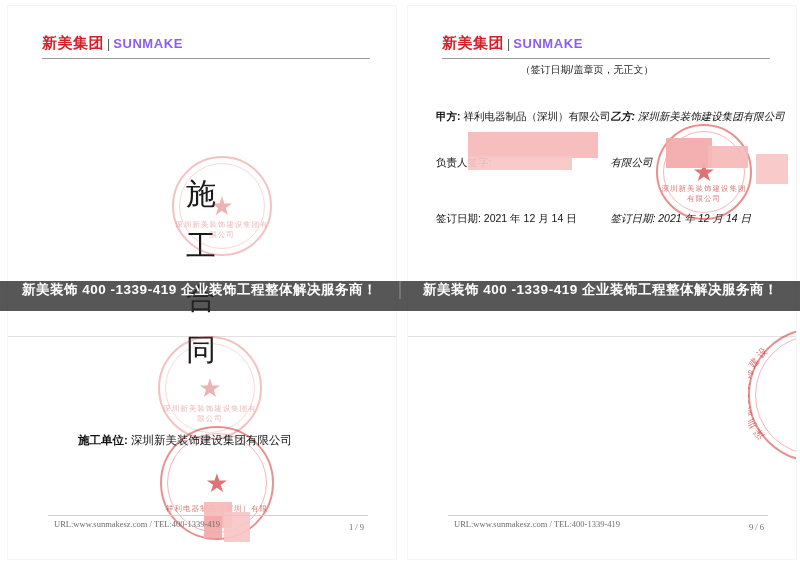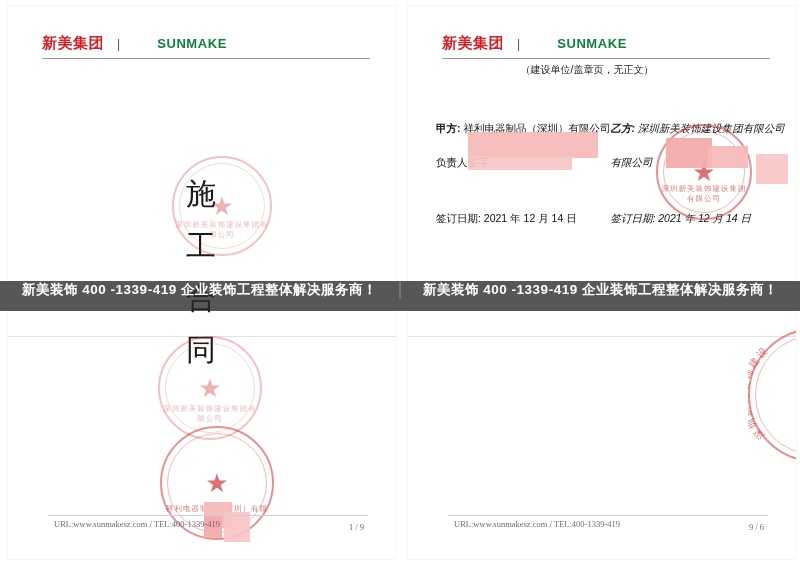--- a/index.html
+++ b/index.html
@@ -43,40 +43,39 @@
   .letterhead {
     position: absolute;
     top: 28px;
     left: 34px;
     right: 26px;
     height: 26px;
   }
   .brand-row {
     display: flex;
     align-items: baseline;
-    gap: 12px;
+    gap: 2px;
     white-space: nowrap;
   }
   .brand-cn {
     color: #d2232a;
     font-size: 15px;
     font-weight: bold;
     letter-spacing: 0.5px;
   }
   .brand-sep {
     color: #555;
     font-size: 12px;
     margin: 0 1px;
   }
   .brand-en {
-    color: #15803d;
+    color: #8b5cf6;
     font-size: 13px;
     font-weight: bold;
     letter-spacing: 0.6px;
-    margin-left: 24px;
   }
   .brand-rule {
     margin-top: 5px;
     height: 1px;
     background: #9a9a9a;
   }
 
   
   .doc-title {
     position: absolute;
@@ -152,21 +151,21 @@
     right: 16px;
     font-size: 10.5px;
     color: #111;
   }
   .party-cols {
     display: flex;
   }
   .party-col { position: relative; }
   .party-col.a { width: 188px; }
   .party-col.b { width: 190px; font-style: italic; }
-  .party-name { white-space: nowrap; margin-top: 12px; }
+  .party-name { white-space: nowrap; }
   .party-name b { font-weight: bold; }
   .sig-label {
     position: absolute;
     top: 46px;
     left: 0;
     white-space: nowrap;
   }
   .date-label {
     position: absolute;
     top: 102px;
@@ -292,20 +291,24 @@
       <div class="inner-ring"></div>
       <div class="star">★</div>
       <div class="stamp-text">祥利电器制品（深圳）有限公司</div>
     </div>
 
     <div class="redact" style="left:196px; top:496px; width:28px; height:26px;"></div>
     <div class="redact pink2" style="left:196px; top:510px; width:18px; height:22px;"></div>
     <div class="redact pink3" style="left:216px; top:506px; width:26px; height:30px;"></div>
 
     <div class="info-block">
+      <div class="info-row">
+        <span class="info-label">施工单位:</span>
+        <span>深圳新美装饰建设集团有限公司</span>
+      </div>
     </div>
 
     <div class="footer">
       <div class="footer-rule"></div>
       <div class="footer-left">
         <span>URL:www.sunmakesz.com</span>
         <span>/</span>
         <span>TEL:400-1339-419</span>
       </div>
       <div class="footer-right">1 / 9</div>
@@ -318,21 +321,21 @@
 
     <div class="letterhead">
       <div class="brand-row">
         <span class="brand-cn">新美集团</span>
         <span class="brand-sep">|</span>
         <span class="brand-en">SUNMAKE</span>
       </div>
       <div class="brand-rule"></div>
     </div>
 
-    <div class="note-line">（建设单位/盖章页，无正文）</div>
+    <div class="note-line">（签订日期/盖章页，无正文）</div>
 
     <div class="party-grid">
       <div class="party-cols">
         <div class="party-col a">
           <div class="party-name">
             <b>甲方:</b>
             <span>祥利电器制品（深圳）有限公司</span>
           </div>
           <div class="sig-label">负责人签字:</div>
           <div class="date-label">

